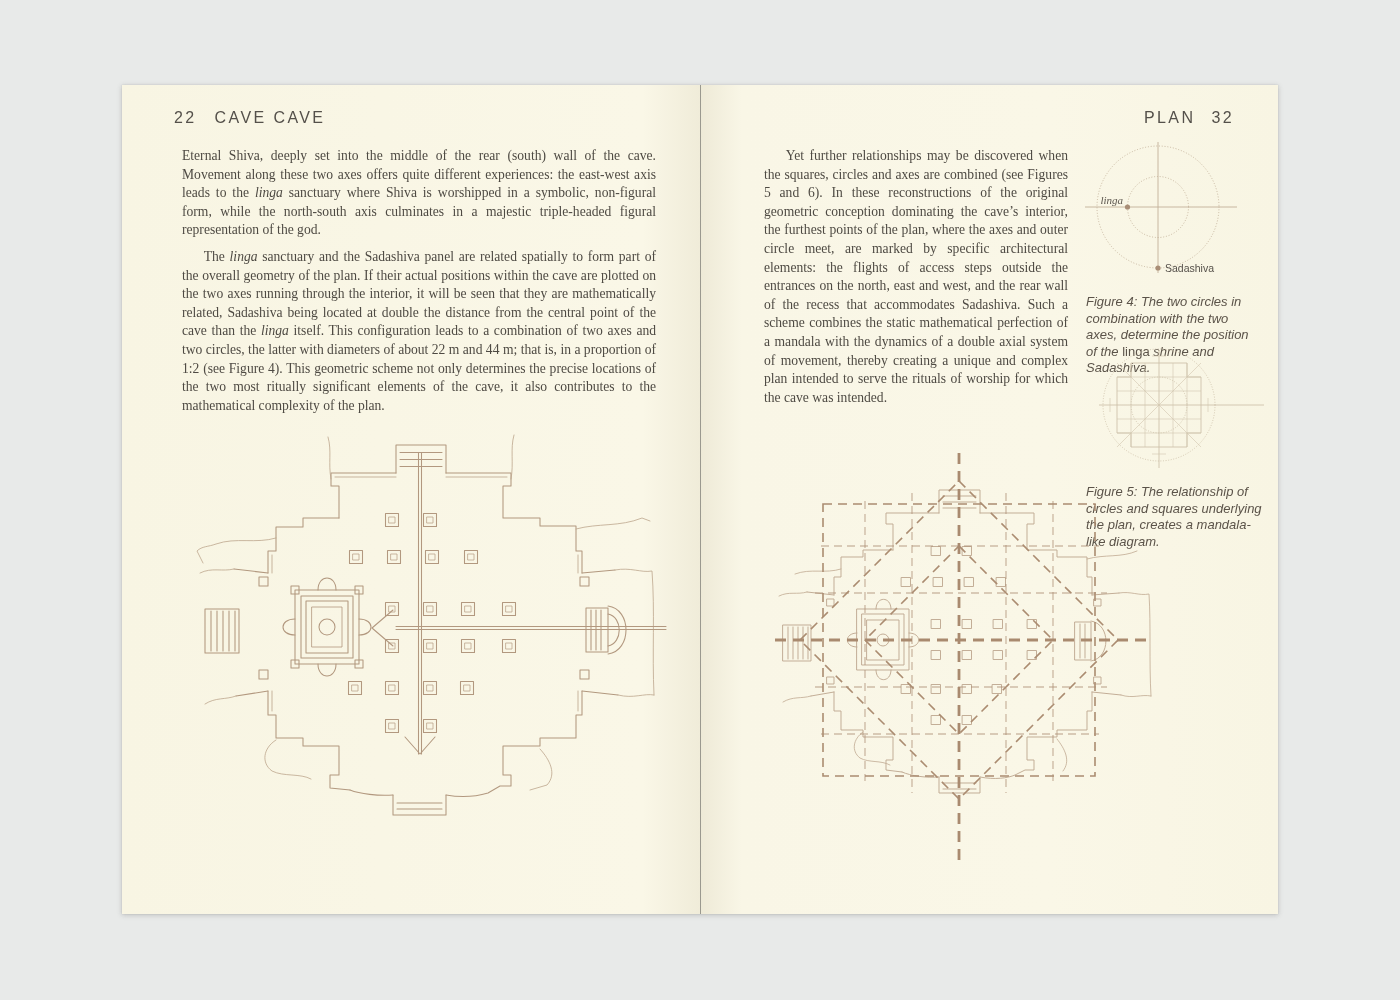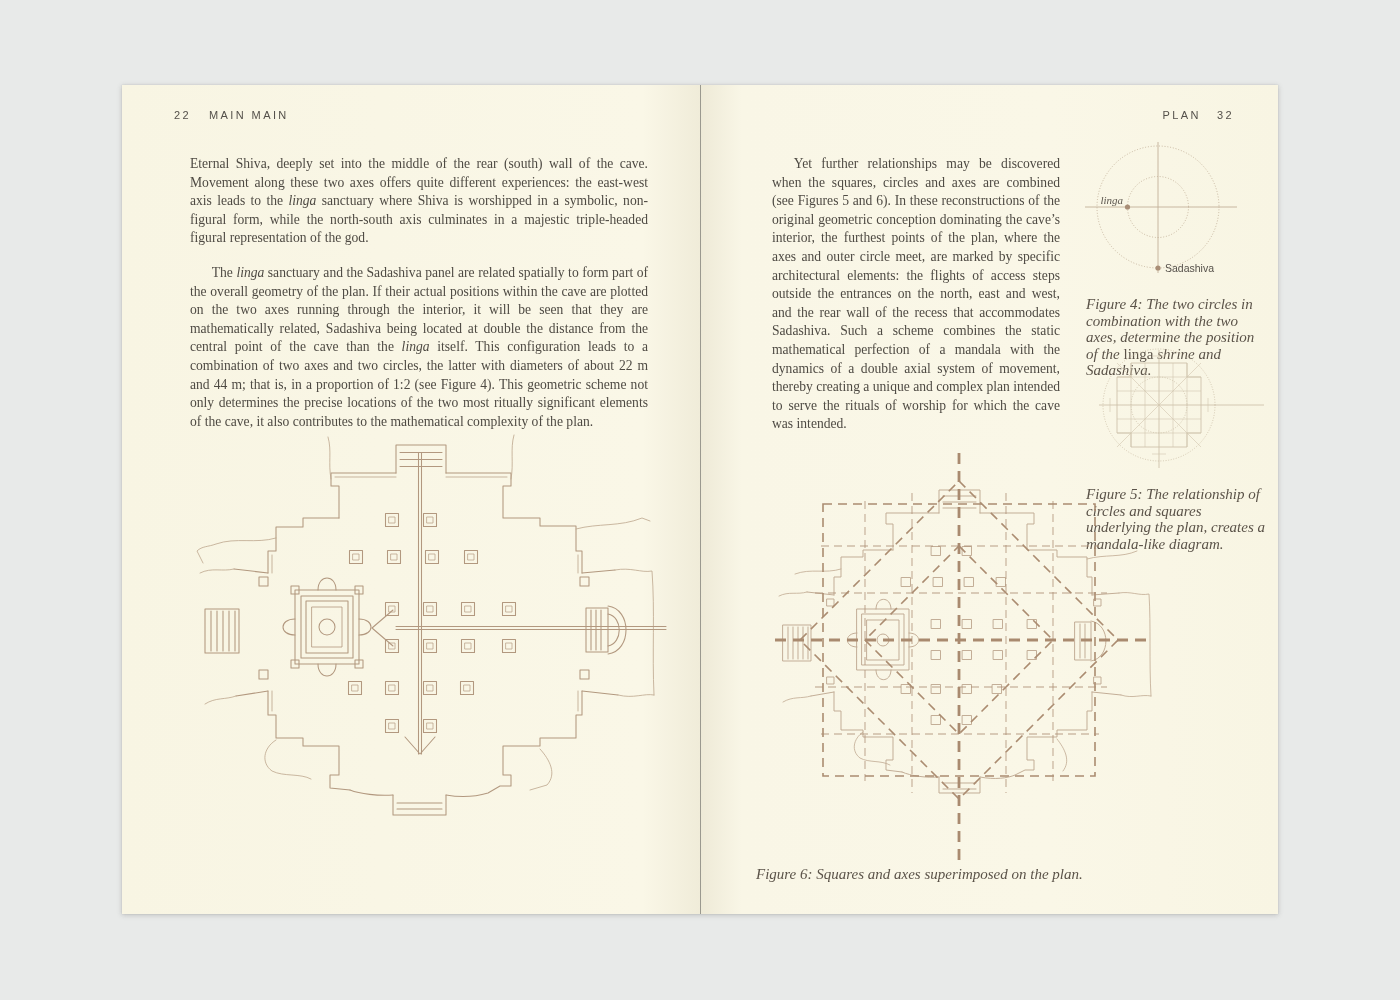--- a/index.html
+++ b/index.html
@@ -5,31 +5,31 @@
   html,body{margin:0;padding:0;}
   .stage{position:relative;width:1400px;height:1000px;background:#e8eae9;overflow:hidden;
          font-family:"Liberation Serif","DejaVu Serif",serif;}
   .spread{position:absolute;left:122px;top:85px;width:1156px;height:829px;
           background:#faf6e5;box-shadow:0 1px 5px rgba(60,60,60,.25), 0 0 1px rgba(0,0,0,.15);}
   .page{position:absolute;top:0;height:829px;width:578px;}
   .page-left{left:0;background:linear-gradient(90deg,#f8f5e3 0%,#faf7e7 90%,#f0ecd9 100%);}
   .page-right{left:578px;background:linear-gradient(90deg,#eeead7 0%,#f9f6e6 7%,#faf7e7 60%,#f8f5e3 100%);
               border-left:1px solid #9a998f;box-sizing:border-box;}
   .running-head{position:absolute;top:24px;font-family:"Liberation Sans","DejaVu Sans",sans-serif;
-                font-size:11px;letter-spacing:2.4px;color:#54504a;display:flex;gap:18px;}
+                font-size:16px;letter-spacing:2.4px;color:#54504a;display:flex;gap:18px;}
   .rh-left{left:52px;}
   .rh-right{right:44px;gap:16px;}
   .bodytext{position:absolute;color:#4e4a43;font-size:13.6px;line-height:18.6px;text-align:justify;}
-  .bodytext p{margin:16px;}
+  .bodytext p{margin:8px;}
   .bodytext p.indent{text-indent:1.6em;}
   .bt-left{left:52px;top:54px;width:490px;}
   .bt-right{left:55px;top:54px;width:320px;}
   .bt-right p{text-indent:1.6em;font-family:Liberation Serif, serif;}
-  .caption{position:absolute;font-family:Liberation Serif, serif;
-           font-style:italic;color:#5b5349;font-size:15px;line-height:17px;}
+  .caption{position:absolute;font-family:Liberation Sans, sans-serif;
+           font-style:italic;color:#5b5349;font-size:13px;line-height:17px;}
   .caption .rm, .caption em{font-style:normal;}
   .cap-f3{left:52px;top:744px;width:492px;text-align:justify;}
   .cap-f4{left:385px;top:196px;width:176px;line-height:16.5px;}
   .cap-f5{left:385px;top:386px;width:182px;line-height:16.5px;}
   .cap-f6{left:55px;top:766px;width:420px;}
   .fig{position:absolute;}
   
   .ink{stroke:#b2987f;fill:none;stroke-width:1.05;stroke-linecap:round;stroke-linejoin:round;}
   .inkthin{stroke:#bca68d;fill:none;stroke-width:.8;stroke-linecap:round;}
   .ink2{stroke:#c0aa92;fill:none;stroke-width:.95;stroke-linecap:round;stroke-linejoin:round;}
@@ -45,21 +45,21 @@
 </style>
 </head>
 <body>
 
 <div class="stage">
   <div class="spread">
 
     <div class="page page-left">
       <div class="running-head rh-left">
         <span>22</span>
-        <span>MAIN MAIN</span>
+        <span>CAVE CAVE</span>
       </div>
 
       <div class="bodytext bt-left">
         <p>Eternal Shiva, deeply set into the middle of the rear (south) wall of the cave. Movement along these two axes offers quite different experiences: the east-west axis leads to the <em>linga</em> sanctuary where Shiva is worshipped in a symbolic, non-figural form, while the north-south axis culminates in a majestic triple-headed figural representation of the god.</p>
         <p class="indent">The <em>linga</em> sanctuary and the Sadashiva panel are related spatially to form part of the overall geometry of the plan. If their actual positions within the cave are plotted on the two axes running through the interior, it will be seen that they are mathematically related, Sadashiva being located at double the distance from the central point of the cave than the <em>linga</em> itself. This configuration leads to a combination of two axes and two circles, the latter with diameters of about 22 m and 44 m; that is, in a proportion of 1:2 (see Figure 4). This geometric scheme not only determines the precise locations of the two most ritually significant elements of the cave, it also contributes to the mathematical complexity of the plan.</p>
       </div>
 
       <svg class="fig" style="left:56px;top:338px;" width="492" height="396" viewBox="0 0 492 396">
 
         <g class="ink">
@@ -196,16 +196,15 @@
           <path class="dashB" d="M102 48 V328 M149 40 V340 M243 40 V340 M290 48 V328"></path>
           <path class="dashB" d="M58 93 H336 M52 140 H344 M52 234 H344 M58 281 H336"></path>
           <path class="dashC" d="M196 28 L355 187 L196 346 L37 187 Z"></path>
           <path class="dashC" d="M196 93 L290 187 L196 281 L102 187 Z"></path>
           <path class="dashC" d="M60 51 H332 V323 H60 Z" stroke-width="1.1"></path>
           <path class="dashA" d="M196 0 V408"></path>
           <path class="dashA" d="M12 187 H388"></path>
         </g>
       </svg>
 
-      <p class="caption cap-f6">Figure 6: Squares and axes superimposed on the plan.</p>
     </div>
   </div>
 </div>
 
 </body></html>

